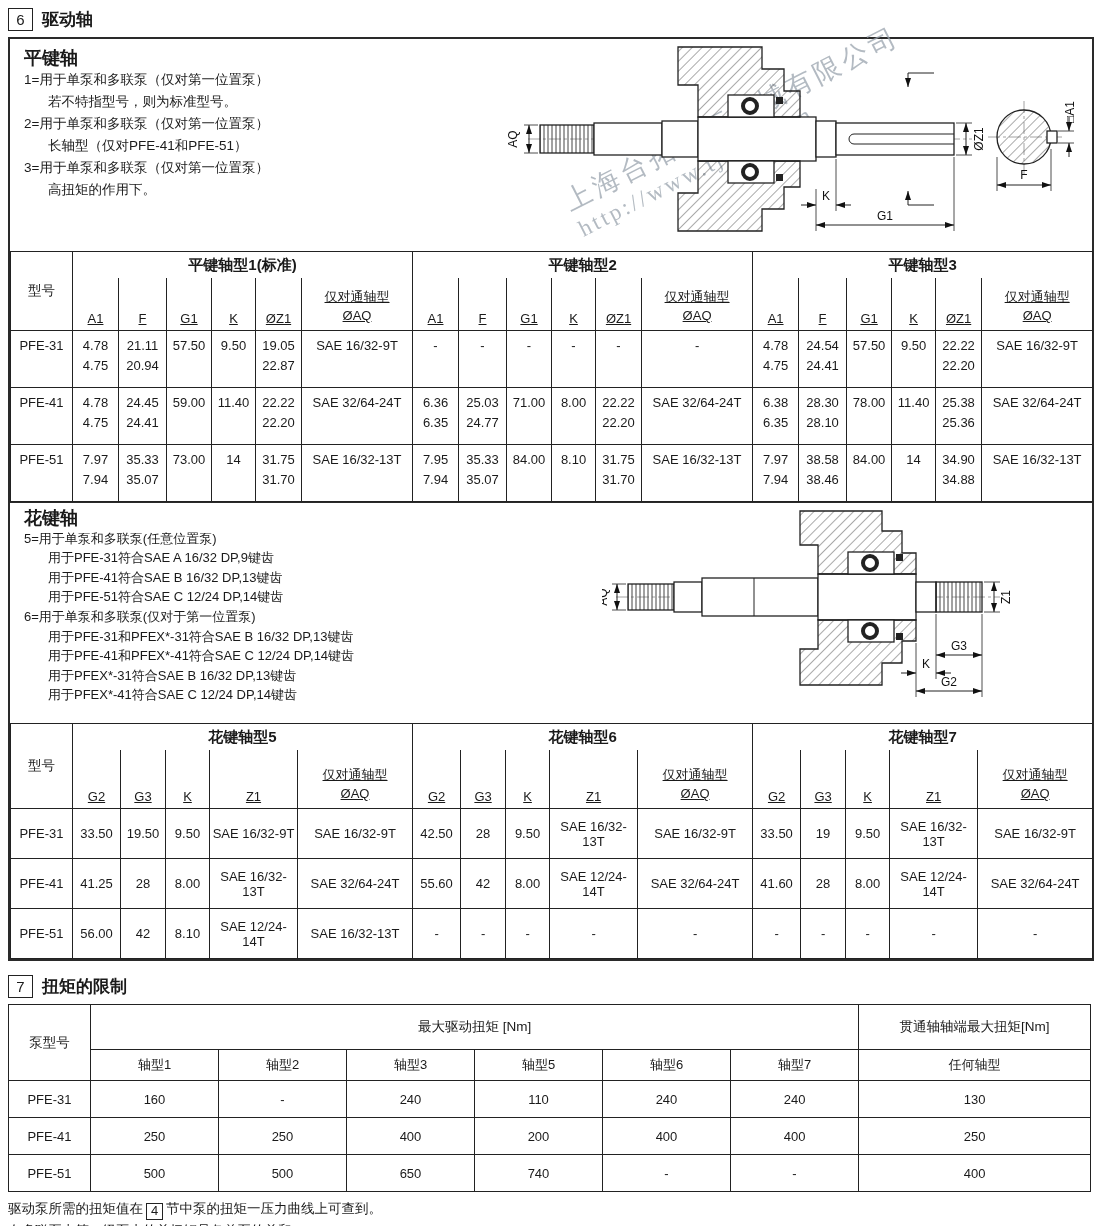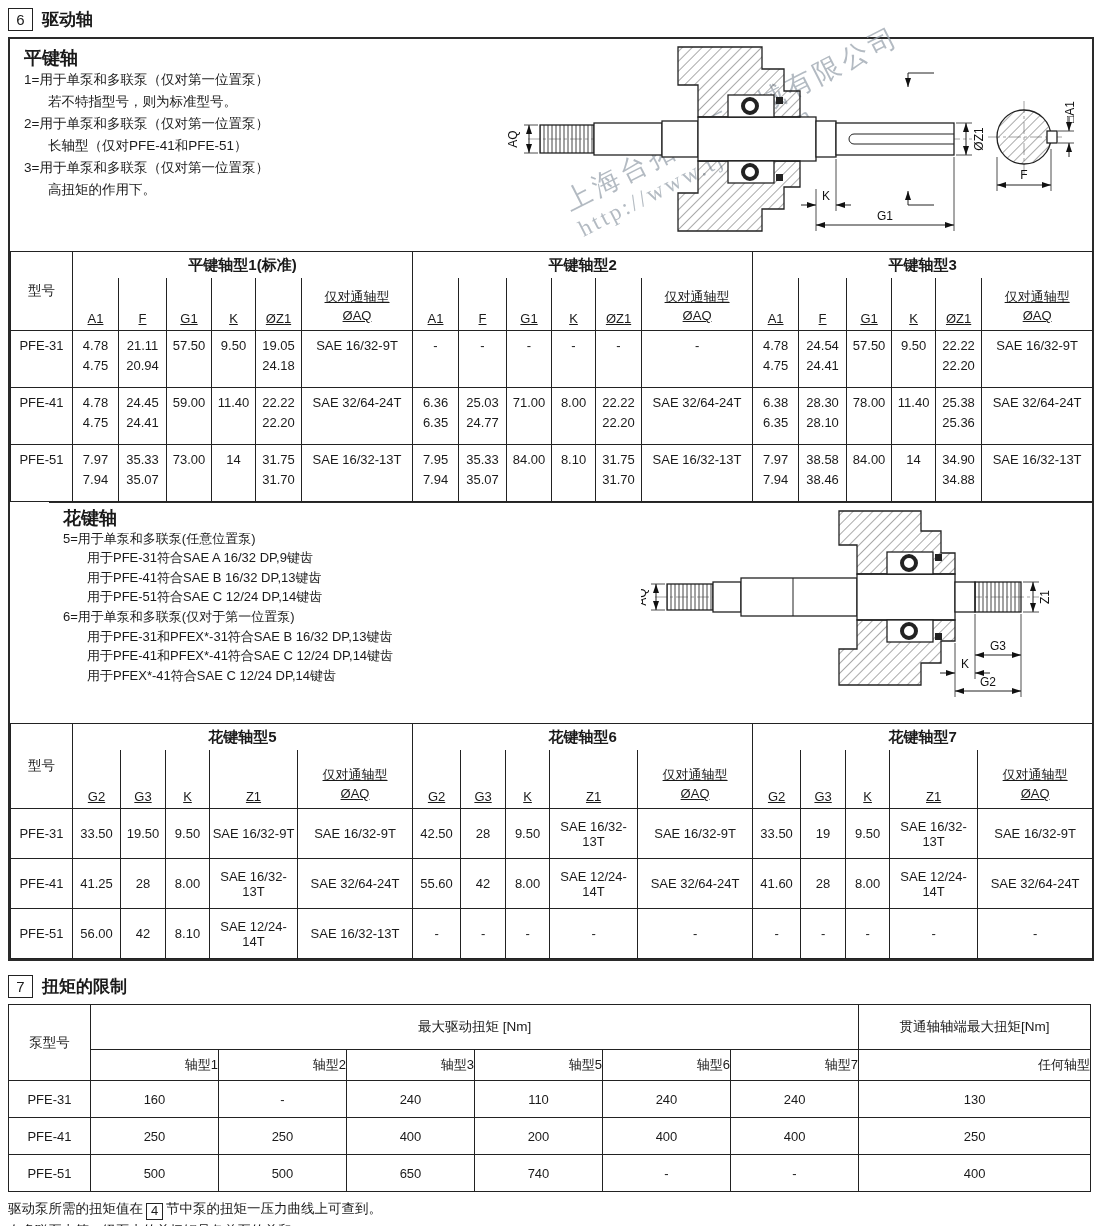--- a/index.html
+++ b/index.html
@@ -2,21 +2,21 @@
 <html><head>
 <meta charset="utf-8">
 <style>
   html,body {margin:0; padding:0; background:#fff;}
   body {width:1100px; height:1226px; position:relative; font-family:"Liberation Sans","DejaVu Sans",sans-serif; color:#1a1a1a; overflow:hidden;}
   .sec-title {display:flex; align-items:center; gap:9px; margin:8px 0 6px 8px; font-weight:bold; font-size:17px;}
   .numbox {display:inline-flex; width:25px; height:23px; border:1.5px solid #222; align-items:center; justify-content:center; font-size:15px; font-weight:normal; box-sizing:border-box; background:#fff;}
   .outer {margin-left:8px; width:1082px; border:2px solid #2a2a2a; box-sizing:content-box;}
   .panel {position:relative; background:#fff;}
   #p1 {height:212px;}
-  #p2 {height:220px; border-top:1.5px solid #2a2a2a;margin-left:39px;}
+  #p2 {height:220px; border-top:1.5px solid #2a2a2a;}
   .notes {padding:8px 0 0 14px; font-size:13.5px; line-height:22px;}
   #p2 .notes {font-size:13px; line-height:19.6px; padding-top:6px;}
   .notes .ttl {font-weight:bold; font-size:18px;}
   .nline {white-space:nowrap;}
   .ind {padding-left:24px;}
   
   .wm {position:absolute; left:548px; top:148px; transform:rotate(-27deg); transform-origin:left top; color:#9aa4ae; opacity:.75; pointer-events:none;}
   .wm .wm1 {font-size:27px; letter-spacing:4px; white-space:nowrap;}
   .wm .wm2 {font-size:23px; letter-spacing:3px; white-space:nowrap; font-family:"Liberation Serif","DejaVu Serif",serif;}
   .dwg {position:absolute; top:0;}
@@ -29,21 +29,21 @@
   .gt {height:26px; font-weight:bold; font-size:15px; border-bottom:none;}
   .sub th {border-top:none; vertical-align:bottom; padding-bottom:4px;text-decoration:underline;}
   .t1 .sub th {height:48px;}
   .t2 .sub th {height:54px;}
   .aq {white-space:pre-line; line-height:1.45;}
   .model-h {font-size:13.5px;}
   .t1 td {height:51px; vertical-align:top; padding-top:5px; white-space:pre-line; line-height:1.5;}
   .t2 td {height:49px; vertical-align:middle;}
   .t3 {border:1.5px solid #2a2a2a;}
   .t3 .gt3 {height:44px; font-size:13.5px; border-bottom:1px solid #222;}
-  .t3 .sub3 th {height:30px; vertical-align:middle;text-align:right;}
+  .t3 .sub3 th {height:30px; vertical-align:middle;}
   .t3 td {height:36px; vertical-align:middle;}
   
   .foot {margin:6px 0 0 8px; font-size:13.5px; line-height:22px;}
   .numbox4 {display:inline-flex; min-width:17px; height:17px; padding:0 2px; border:1px solid #222; align-items:center; justify-content:center; font-size:13px; margin:0 3px; vertical-align:-2px; box-sizing:border-box;}
   
   .part {stroke:#222; stroke-width:1.3; fill:#fff;}
   .hat  {stroke:#222; stroke-width:1.3;}
   .cl {stroke:#8a8a8a; stroke-width:.8; stroke-dasharray:12 3 3 3; fill:none;}
   .ext {stroke:#222; stroke-width:.8; fill:none;}
   .dim {stroke:#222; stroke-width:1; fill:none;}
@@ -203,21 +203,21 @@
     </tr>
     <tr>
       <td>PFE-31</td>
       <td>4.78
 4.75</td>
           <td>21.11
 20.94</td>
           <td>57.50</td>
           <td>9.50</td>
           <td>19.05
-24.18</td>
+22.87</td>
           <td>SAE 16/32-9T</td>
       <td>-</td>
           <td>-</td>
           <td>-</td>
           <td>-</td>
           <td>-</td>
           <td>-</td>
       <td>4.78
 4.75</td>
           <td>24.54
@@ -294,20 +294,21 @@
   <div class="panel" id="p2">
     <div class="notes">
       <div class="ttl">花键轴</div>
       <div class="nline">5=用于单泵和多联泵(任意位置泵)</div>
       <div class="nline ind">用于PFE-31符合SAE A 16/32 DP,9键齿</div>
       <div class="nline ind">用于PFE-41符合SAE B 16/32 DP,13键齿</div>
       <div class="nline ind">用于PFE-51符合SAE C 12/24 DP,14键齿</div>
       <div class="nline">6=用于单泵和多联泵(仅对于第一位置泵)</div>
       <div class="nline ind">用于PFE-31和PFEX*-31符合SAE B 16/32 DP,13键齿</div>
       <div class="nline ind">用于PFE-41和PFEX*-41符合SAE C 12/24 DP,14键齿</div>
+      <div class="nline ind">用于PFEX*-31符合SAE B 16/32 DP,13键齿</div>
       <div class="nline ind">用于PFEX*-41符合SAE C 12/24 DP,14键齿</div>
     </div>
 
     <svg id="dwg2" class="dwg" width="430" height="214" viewBox="0 0 430 214">
       <defs>
         <pattern id="d2h" patternUnits="userSpaceOnUse" width="7" height="7" patternTransform="rotate(45)">
           <line x1="0" y1="0" x2="0" y2="7" stroke="#555" stroke-width="1"></line>
         </pattern>
         <pattern id="d2v" patternUnits="userSpaceOnUse" width="4" height="8">
           <line x1="2" y1="0" x2="2" y2="8" stroke="#444" stroke-width="1"></line>

